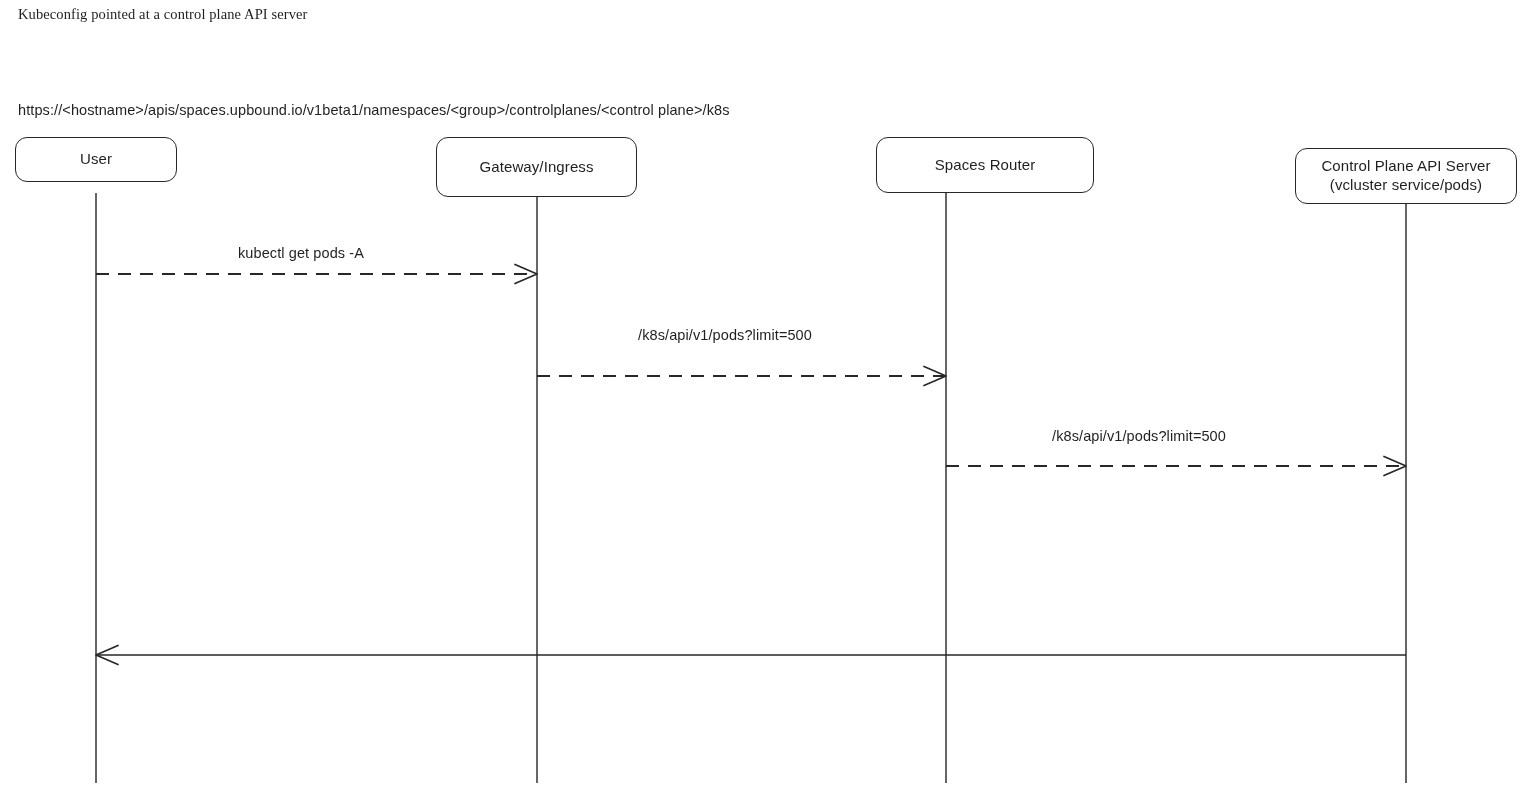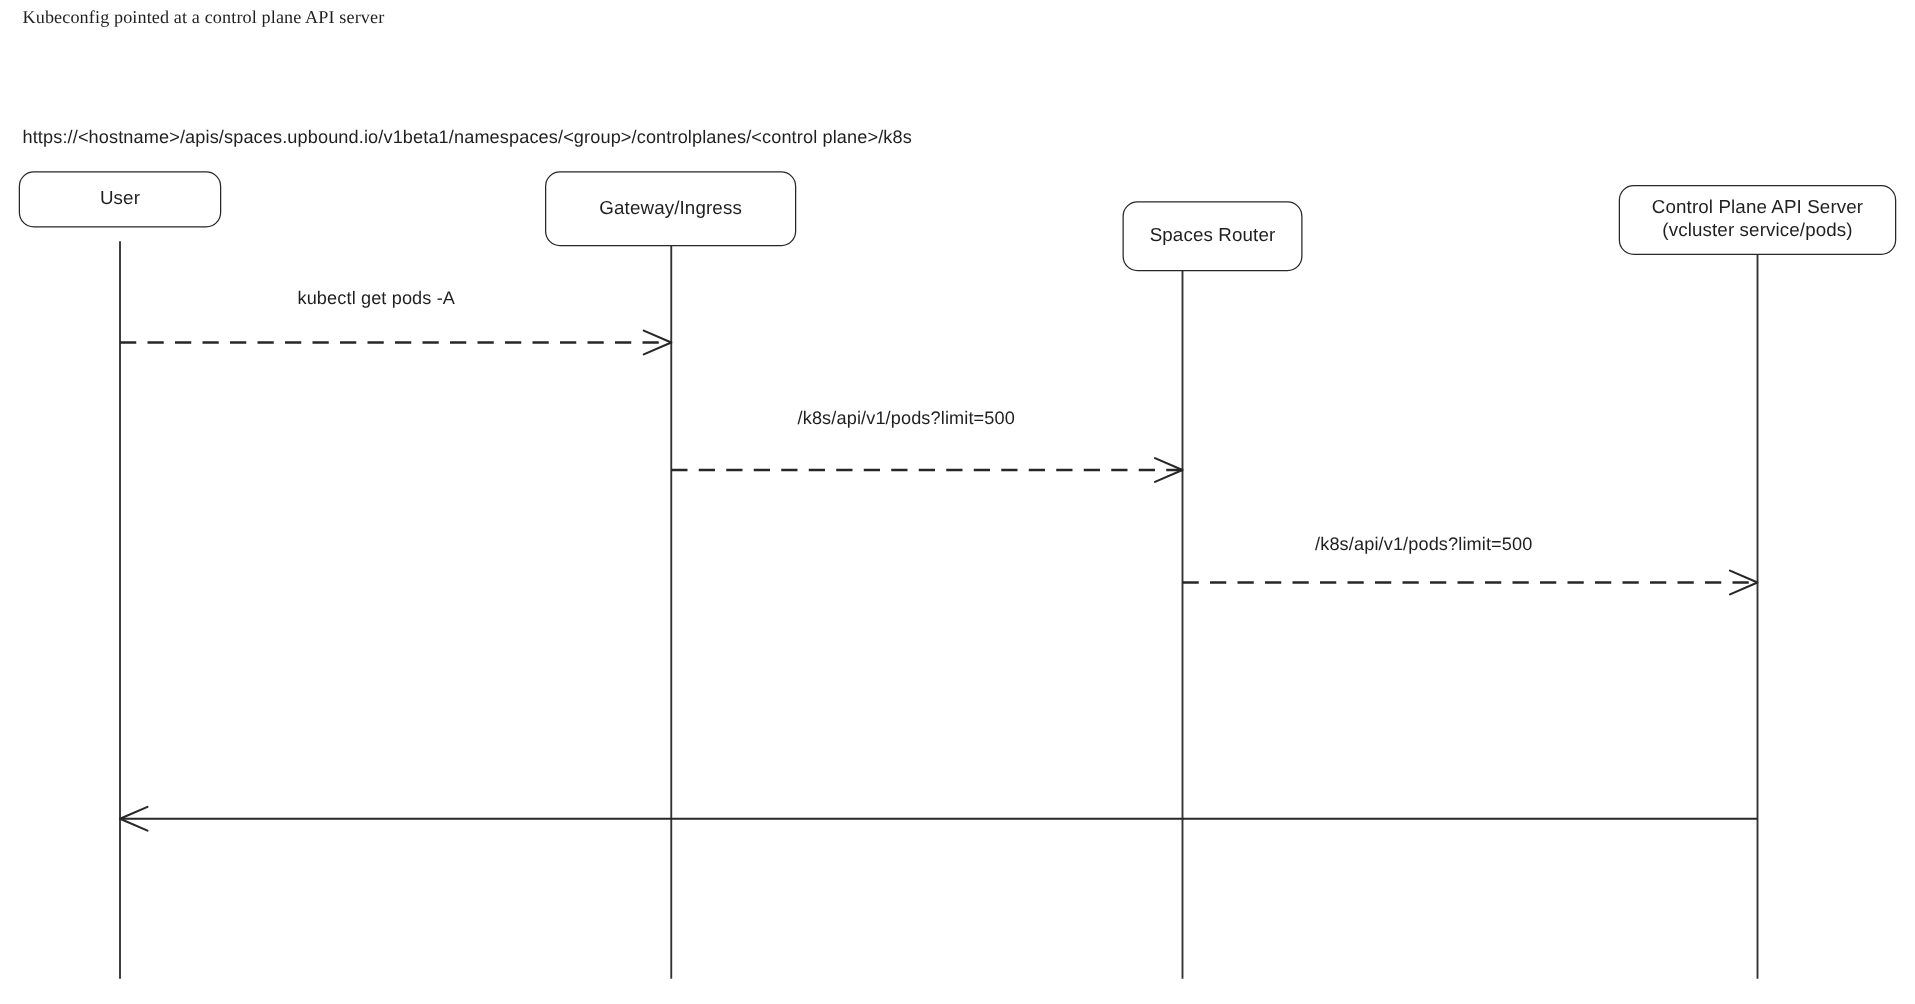--- a/index.html
+++ b/index.html
@@ -107,26 +107,26 @@
     </svg>
 </div>
 
 <div id="participants-layer">
     <div class="participant" style="left: 15px; width: 162px; top: 137px; height: 45px; align-items: center;">
       <div class="participant-label">User</div>
     </div>
     <div class="participant" style="left: 436px; width: 201px; top: 137px; height: 60px;">
       <div class="participant-label">Gateway/Ingress</div>
     </div>
-    <div class="participant" style="left: 898px; width: 144px; top: 137px; height: 56px; margin-top: 24px;">
+    <div class="participant" style="left: 876px; width: 218px; top: 137px; height: 56px;">
       <div class="participant-label">Spaces Router</div>
     </div>
     <div class="participant" style="left: 1295px; width: 222px; top: 148px; height: 56px;">
       <div class="participant-label">Control Plane API Server
 (vcluster service/pods)</div>
     </div>
   </div>
 
 <div id="messages-layer">
-    <div class="msg-label" style="left: 301px; top: 231px;">kubectl get pods -A</div>
+    <div class="msg-label" style="left: 301px; top: 245px;">kubectl get pods -A</div>
     <div class="msg-label" style="left: 725px; top: 327px;">/k8s/api/v1/pods?limit=500</div>
     <div class="msg-label" style="left: 1139px; top: 428px;">/k8s/api/v1/pods?limit=500</div>
   </div>
 
 </body></html>

